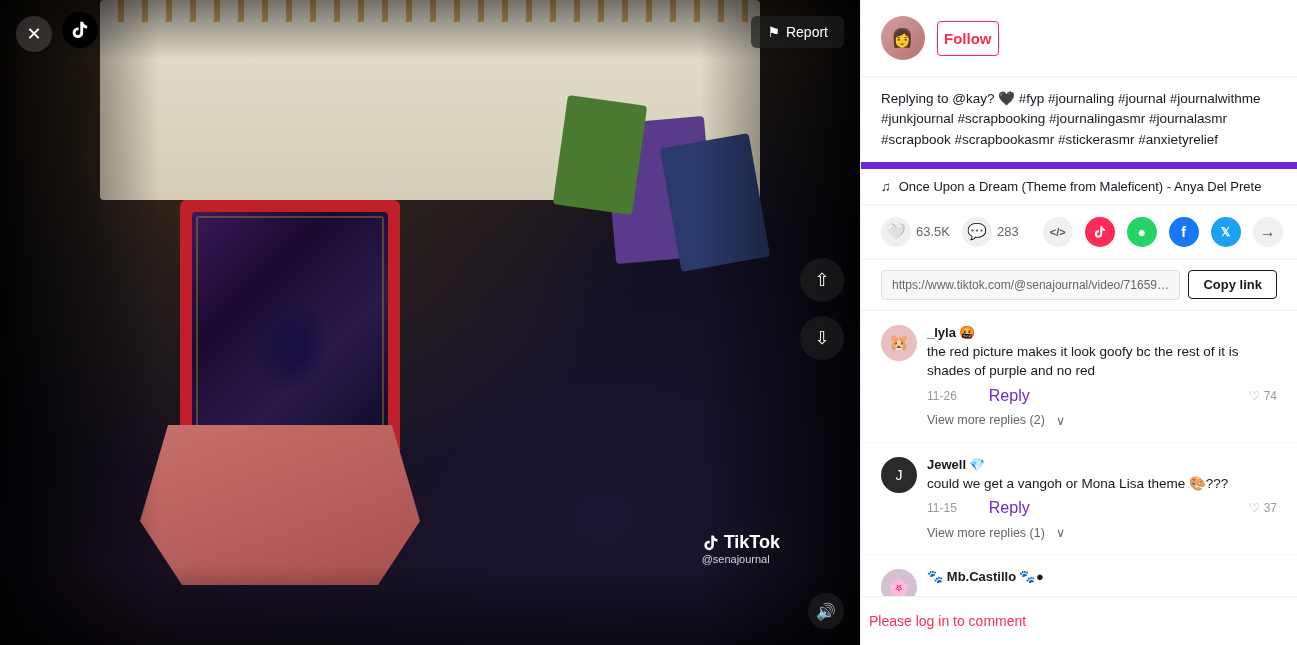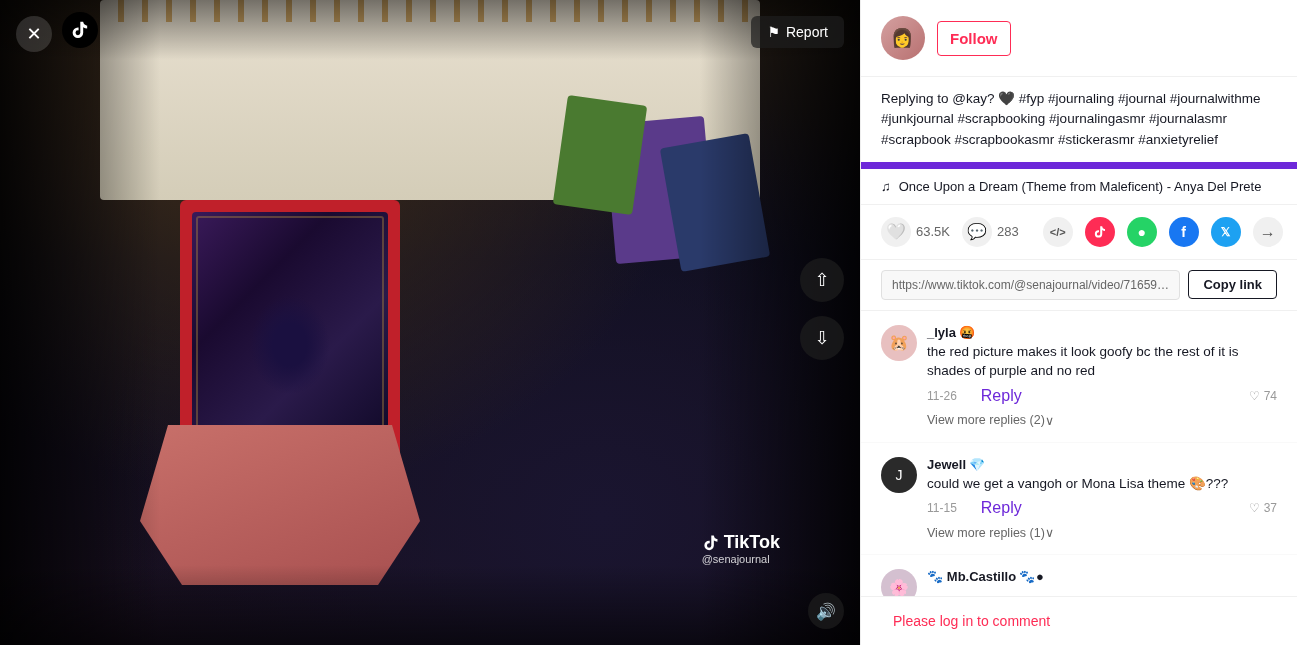--- a/index.html
+++ b/index.html
@@ -335,21 +335,21 @@
       font-size: 12px;
       color: #999;
       margin-top: 2px;
     }
 
     .follow-btn {
       background: #fff;
       border: 1.5px solid #fe2c55;
       color: #fe2c55;
       border-radius: 4px;
-      padding: 8px 12px;
+      padding: 8px 6px;
       font-size: 15px;
       font-weight: 600;
       cursor: pointer;
     }
 
     
     .description {
       padding: 12px 20px;
       font-size: 13.5px;
       color: #161823;
@@ -487,21 +487,21 @@
     .comment-text {
       font-size: 13.5px;
       color: #161823;
       margin-top: 3px;
       line-height: 1.4;
     }
 
     .comment-meta {
       display: flex;
       align-items: center;
-      gap: 24px;
+      gap: 32px;
       margin-top: 6px;
       font-size: 12px;
       color: #999;
     }
 
     .reply-btn {
       color: #6d28d9;
       cursor: pointer;
       font-size: 16px;
     }
@@ -515,33 +515,33 @@
       margin-left: auto;
     }
 
     .view-replies {
       font-size: 12.5px;
       color: #666;
       cursor: pointer;
       margin-top: 8px;
       display: flex;
       align-items: center;
-      gap: 0;
+      gap: 11px;
     }
 
     
     .comment-partial {
       padding: 14px 20px 4px;
       display: flex;
       gap: 10px;
     }
 
     
     .login-bar {
-      padding: 16px 32px;
+      padding: 16px 8px;
       border-top: 1px solid #f0f0f0;
       background: #fff;
       flex-shrink: 0;
     }
 
     .login-prompt {
       color: #fe2c55;
       font-size: 14px;
       cursor: pointer;
     }

